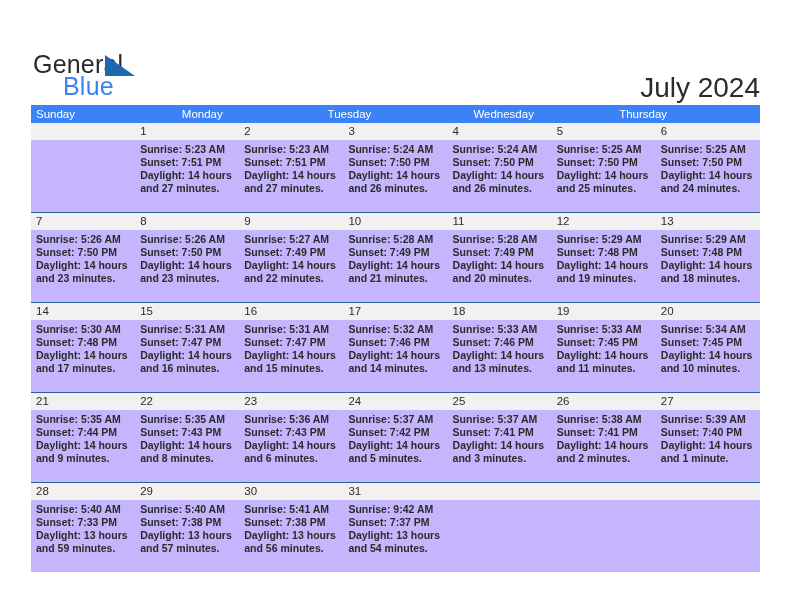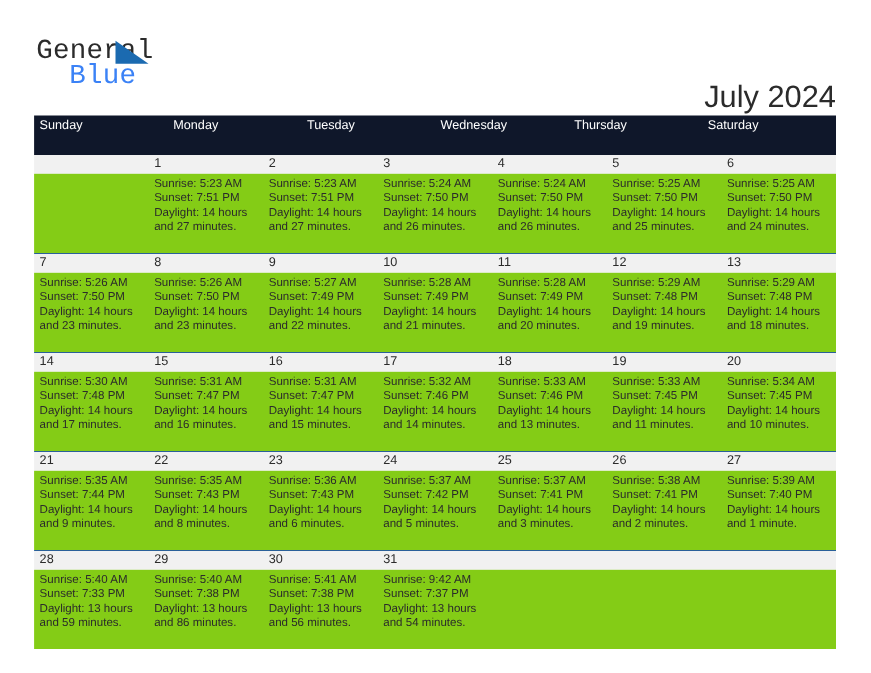--- a/index.html
+++ b/index.html
@@ -25,24 +25,23 @@
   .header {
     position: absolute;
     left: 31px;
     top: 28px;
     right: 32px;
     height: 68px;
   }
   .brand {
     position: absolute;
     left: 2px;
-    top: 6px;
+    top: 24px;
     width: 230px;
     height: 56px;
-    font-family: Liberation Mono, monospace;
   }
   .brand-general {
     position: absolute;
     left: 0;
     top: 0;
     font-size: 25px;
     letter-spacing: 0.2px;
     color: #2b2b2b;
     line-height: 1;
   }
@@ -88,22 +87,22 @@
 
   
   .calendar {
     position: absolute;
     left: 31px;
     top: 105px;
     width: 729px;
   }
   .weekday-row {
     display: flex;
-    background: #0f172a;
-    height: 36px;
+    background: #3b82f6;
+    height: 18px;
     justify-content: center;
   }
   .weekday {
     flex: 1 1 0;
     color: #ffffff;
     font-size: 11.5px;
     line-height: 19px;
     padding-left: 5px;
     box-sizing: border-box;
     white-space: nowrap;
@@ -117,21 +116,22 @@
     border-top: 1.6px solid #2a6099;
   }
   .week-numbers {
     display: flex;
     background: #f1f1f1;
     height: 17px;
   }
   .week-body {
     display: flex;
     height: 72px;
-    background: #84cc16;
+    background: #c4b5fd;
+    font-weight: bold;
   }
   .daynum-cell {
     flex: 1 1 0;
     box-sizing: border-box;
     padding-left: 5px;
     font-size: 11.5px;
     line-height: 17px;
     color: #2b2b2b;
   }
   .info-cell {
@@ -167,21 +167,20 @@
   </div>
 
   <div class="calendar">
 
     <div class="weekday-row">
       <div class="weekday">Sunday</div>
       <div class="weekday">Monday</div>
       <div class="weekday">Tuesday</div>
       <div class="weekday">Wednesday</div>
       <div class="weekday">Thursday</div>
-      <div class="weekday">Saturday</div>
     </div>
 
     <div class="week">
       <div class="week-numbers">
         <div class="daynum-cell"></div>
         <div class="daynum-cell">1</div>
         <div class="daynum-cell">2</div>
         <div class="daynum-cell">3</div>
         <div class="daynum-cell">4</div>
         <div class="daynum-cell">5</div>
@@ -415,21 +414,21 @@
         <div class="info-cell">
           <div>Sunrise: 5:40 AM</div>
           <div>Sunset: 7:33 PM</div>
           <div>Daylight: 13 hours</div>
           <div>and 59 minutes.</div>
         </div>
         <div class="info-cell">
           <div>Sunrise: 5:40 AM</div>
           <div>Sunset: 7:38 PM</div>
           <div>Daylight: 13 hours</div>
-          <div>and 86 minutes.</div>
+          <div>and 57 minutes.</div>
         </div>
         <div class="info-cell">
           <div>Sunrise: 5:41 AM</div>
           <div>Sunset: 7:38 PM</div>
           <div>Daylight: 13 hours</div>
           <div>and 56 minutes.</div>
         </div>
         <div class="info-cell">
           <div>Sunrise: 9:42 AM</div>
           <div>Sunset: 7:37 PM</div>

